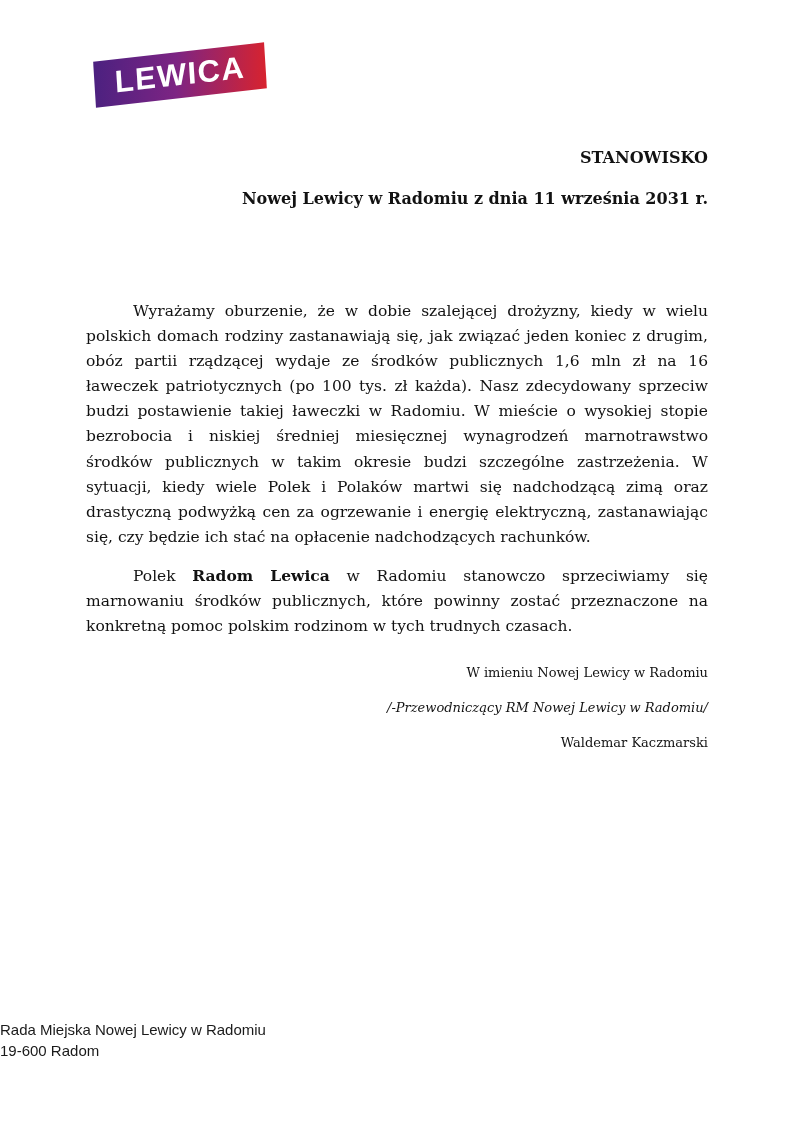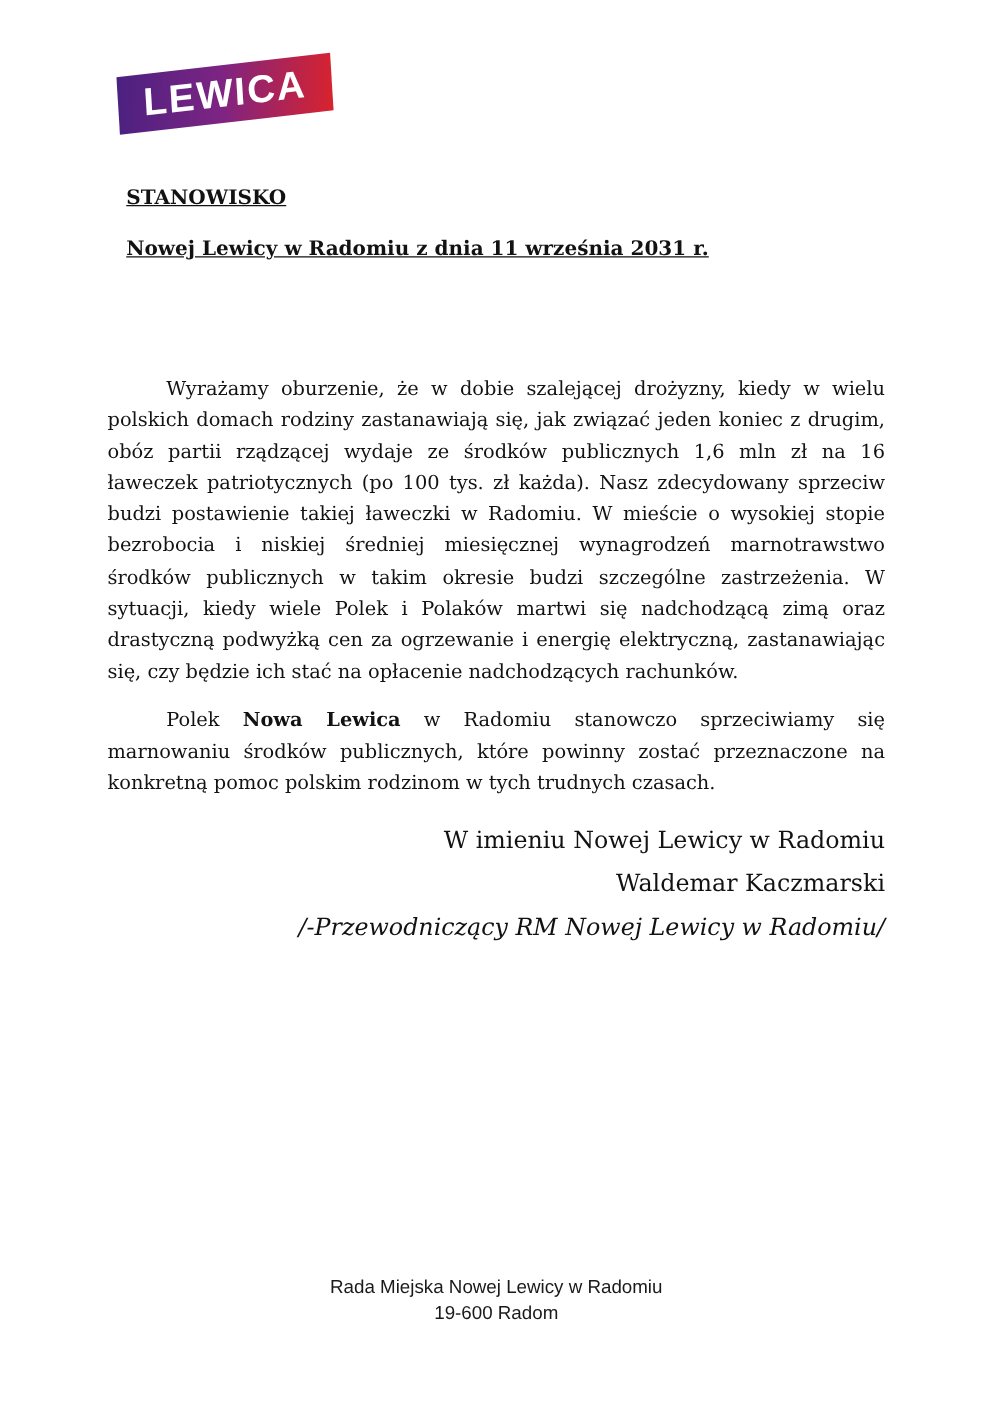--- a/index.html
+++ b/index.html
@@ -40,24 +40,23 @@
     letter-spacing: 1.5px;
     color: #ffffff;
     line-height: 1;
     transform: translateY(-1px);
   }
 
   
   .headings {
     position: absolute;
     top: 149px;
-    left: 101px;
+    left: 86px;
     width: 622px;
-    text-align: left;
-    text-decoration: underline;
+    text-align: right;
   }
   .heading-line {
     font-weight: bold;
     font-size: 16px;
     line-height: 17px;
     margin-bottom: 24px;
     color: #121212;
   }
 
   
@@ -78,37 +77,36 @@
   }
   .bold { font-weight: bold; }
 
   
   .signature {
     position: absolute;
     top: 664px;
     right: 86px;
     width: 622px;
     text-align: right;
-    font-size: 19px;
+    font-size: 13px;
   }
   .signature-line {
     line-height: 17px;
     margin-bottom: 18px;
   }
   .signature-line.italic {
     font-style: italic;
   }
 
   
   .footer {
     position: absolute;
     top: 1019px;
     left: 0;
     width: 100%;
-    text-align: center;
     font-family: "Liberation Sans", sans-serif;
     font-size: 15px;
     line-height: 21px;
     color: #1a1a1a;
   }
 </style>
 </head>
 <body>
 
 <div class="page">
@@ -122,28 +120,28 @@
   <div class="headings">
     <div class="heading-line">STANOWISKO</div>
     <div class="heading-line">Nowej Lewicy w Radomiu z dnia 11 września 2031 r.</div>
   </div>
 
   <div class="body-text">
     <p>
       <span>Wyrażamy oburzenie, że w dobie szalejącej drożyzny, kiedy w wielu polskich domach rodziny zastanawiają się, jak związać jeden koniec z drugim, obóz partii rządzącej wydaje ze środków publicznych 1,6 mln zł na 16 ławeczek patriotycznych (po 100 tys. zł każda). Nasz zdecydowany sprzeciw budzi postawienie takiej ławeczki w Radomiu. W mieście o wysokiej stopie bezrobocia i niskiej średniej miesięcznej wynagrodzeń marnotrawstwo środków publicznych w takim okresie budzi szczególne zastrzeżenia. W sytuacji, kiedy wiele Polek i Polaków martwi się nadchodzącą zimą oraz drastyczną podwyżką cen za ogrzewanie i energię elektryczną, zastanawiając się, czy będzie ich stać na opłacenie nadchodzących rachunków.</span>
     </p>
     <p>
-      <span>Polek </span><span class="bold">Nowa Lewica</span><span> w Radomiu stanowczo sprzeciwiamy się marnowaniu środków publicznych, które powinny zostać przeznaczone na konkretną pomoc polskim rodzinom w tych trudnych czasach.</span>
+      <span>Polek </span><span class="bold">Radom Lewica</span><span> w Radomiu stanowczo sprzeciwiamy się marnowaniu środków publicznych, które powinny zostać przeznaczone na konkretną pomoc polskim rodzinom w tych trudnych czasach.</span>
     </p>
   </div>
 
   <div class="signature">
     <div class="signature-line">W imieniu Nowej Lewicy w Radomiu</div>
+    <div class="signature-line italic">/-Przewodniczący RM Nowej Lewicy w Radomiu/</div>
     <div class="signature-line">Waldemar Kaczmarski</div>
-    <div class="signature-line italic">/-Przewodniczący RM Nowej Lewicy w Radomiu/</div>
   </div>
 
   <div class="footer">
     <div>Rada Miejska Nowej Lewicy w Radomiu</div>
     <div>19-600 Radom</div>
   </div>
 
 </div>
 
 </body></html>

